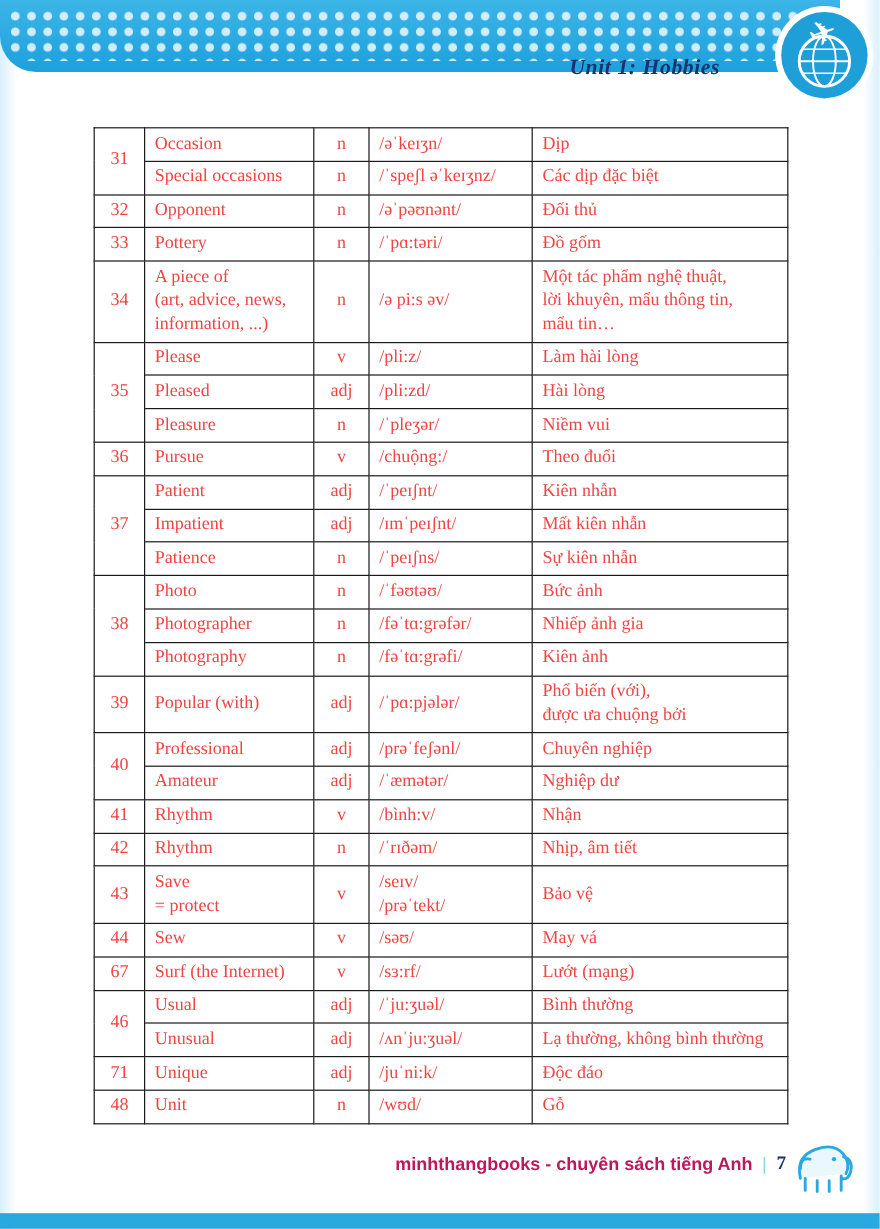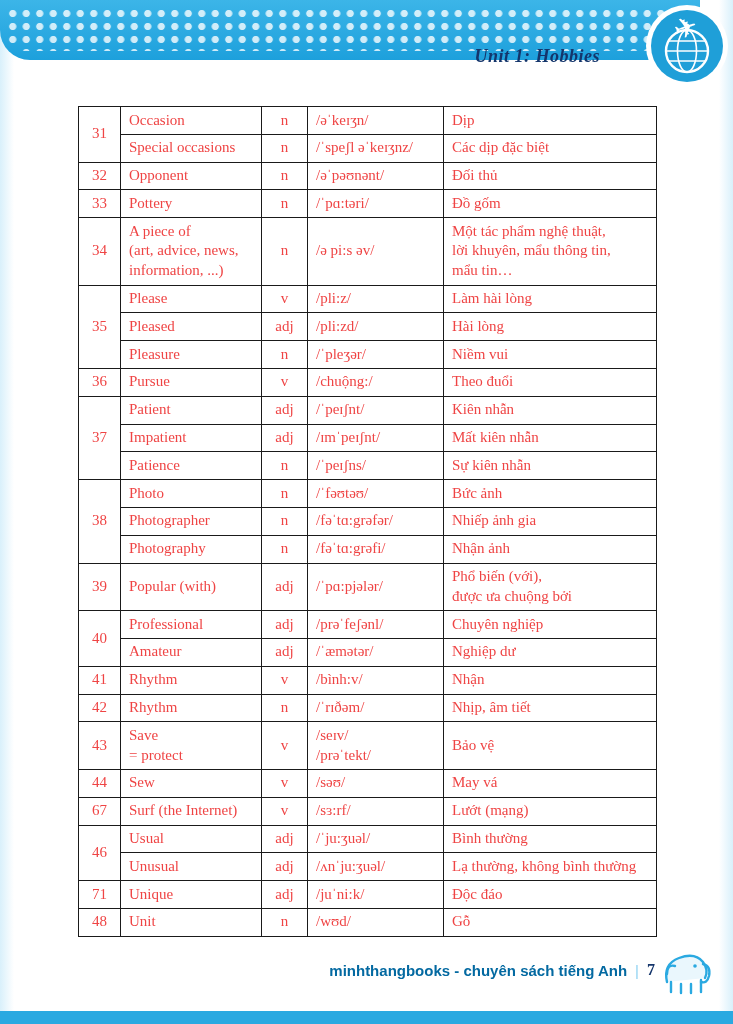--- a/index.html
+++ b/index.html
@@ -54,21 +54,21 @@
   td.col-no{text-align:center;padding-left:2px;padding-right:2px;}
   td.col-pos{text-align:center;padding-left:2px;padding-right:2px;}
   td.col-meaning{}
 
   
   .footer{
     position:absolute;left:0;right:78px;top:955px;height:30px;
     display:flex;align-items:center;justify-content:flex-end;gap:8px;
     font-family:"Liberation Sans", sans-serif;font-weight:bold;font-size:15px;
   }
-  .footer .brand{color:#0369a1;}
+  .footer .brand{color:#be185d;}
   .footer .sep{color:#8fd3f2;font-weight:normal;}
   .footer .page-num{color:#14356b;font-family:"Liberation Serif", serif;font-size:16px;}
   .elephant{position:absolute;right:18px;top:940px;width:58px;height:60px;}
 
   .bottom-bar{
     position:absolute;left:0;right:0;bottom:0;height:13px;
     background:#2aa9e1;
   }
 </style>
 </head>
@@ -198,21 +198,21 @@
         <tr>
           <td class="col-word">Photographer</td>
           <td class="col-pos">n</td>
           <td class="col-ipa">/fəˈtɑ:grəfər/</td>
           <td class="col-meaning">Nhiếp ảnh gia</td>
         </tr>
         <tr>
           <td class="col-word">Photography</td>
           <td class="col-pos">n</td>
           <td class="col-ipa">/fəˈtɑ:grəfi/</td>
-          <td class="col-meaning">Nhận ảnh</td>
+          <td class="col-meaning">Kiên ảnh</td>
         </tr>
         <tr>
           <td class="col-no" rowspan="1">39</td>
           <td class="col-word">Popular (with)</td>
           <td class="col-pos">adj</td>
           <td class="col-ipa">/ˈpɑ:pjələr/</td>
           <td class="col-meaning">Phổ biến (với),
 được ưa chuộng bởi</td>
         </tr>
         <tr>

